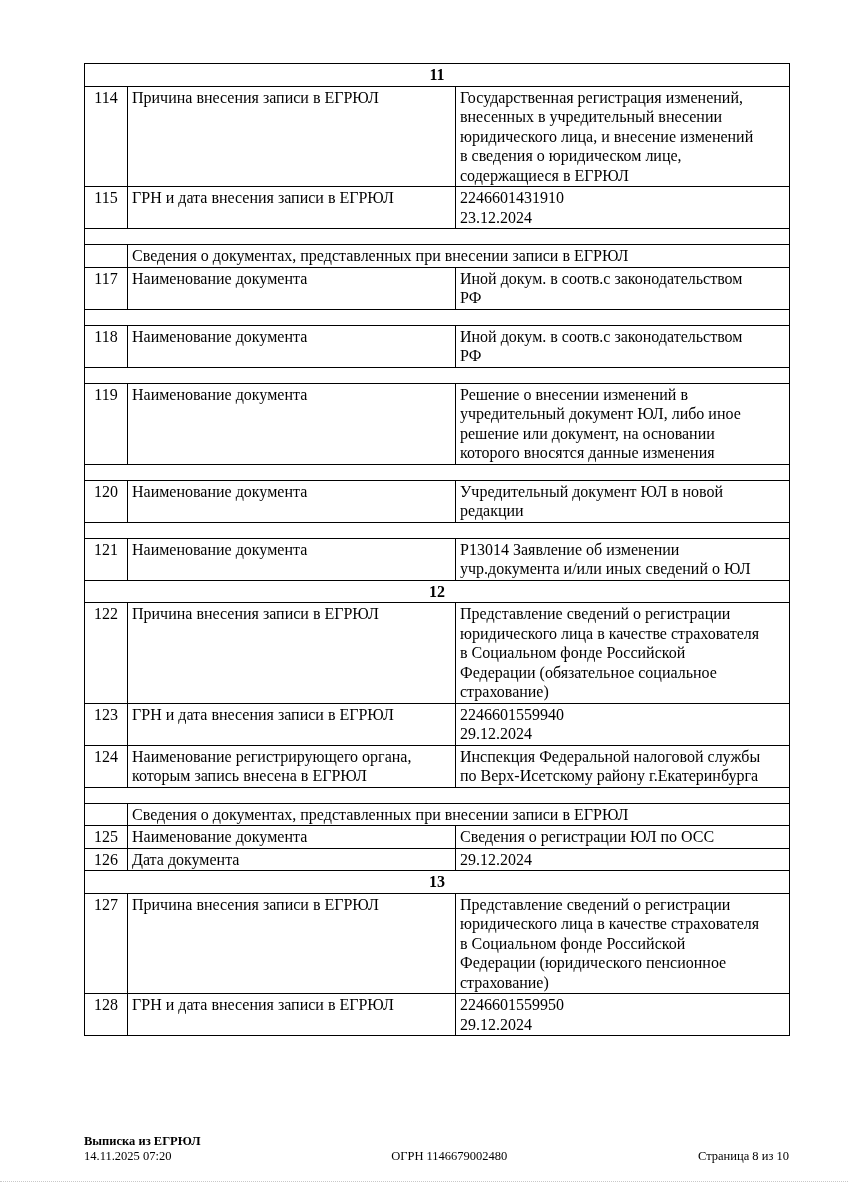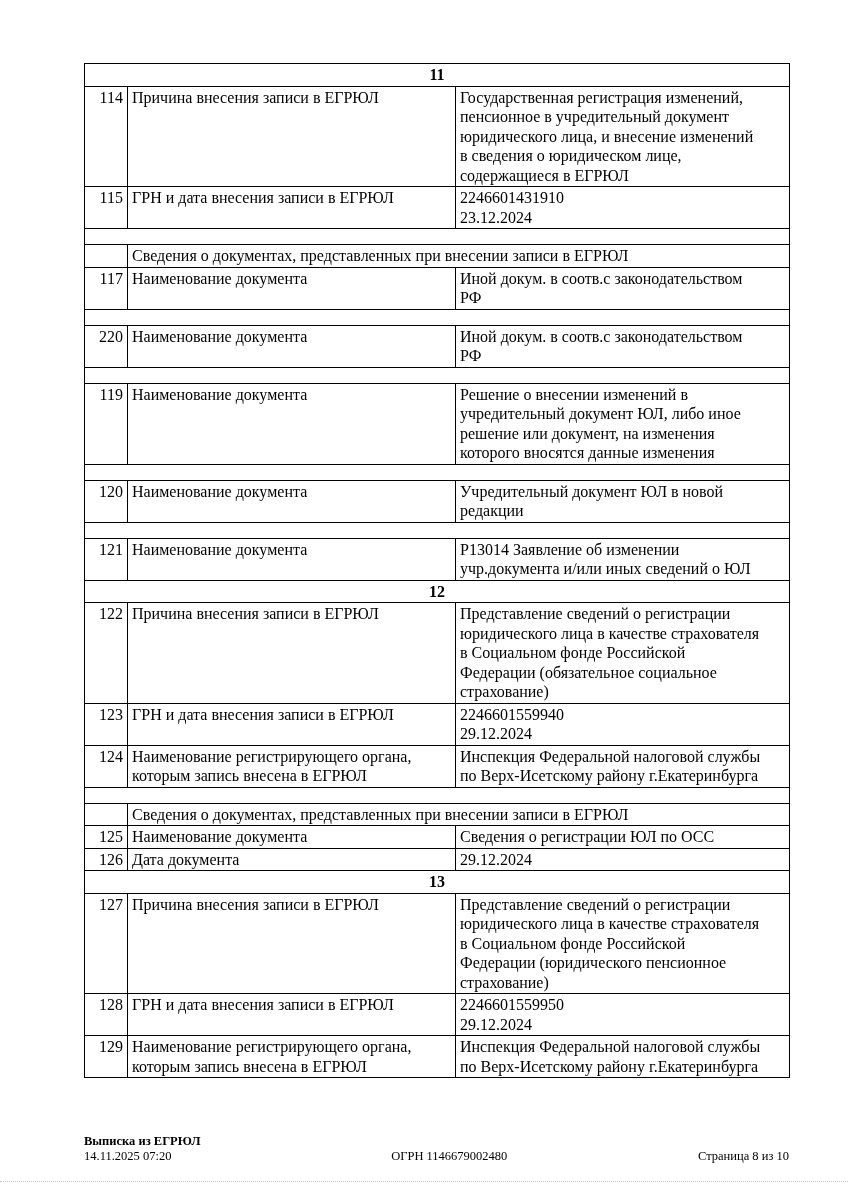--- a/index.html
+++ b/index.html
@@ -30,21 +30,21 @@
     font-size: 16px;
     line-height: 19.5px;
     padding: 1px 4px;
     color: #000000;
     overflow: hidden;
   }
   col.c-num   { width: 43px; }
   col.c-label { width: 328px; }
   col.c-value { width: 334px; }
   td.num-cell {
-    text-align: right;
+    text-align: center;
     padding-right: 7px;
   }
   td.section-cell {
     text-align: center;
     font-weight: bold;
     line-height: 19px;
     padding: 1px 0;
   }
   tr.spacer-row td {
     height: 15px;
@@ -90,21 +90,21 @@
     </colgroup>
     <tbody>
         <tr>
           <td class="section-cell" colspan="3">11</td>
         </tr>
         <tr>
           <td class="num-cell">114</td>
           <td class="label-cell">Причина внесения записи в ЕГРЮЛ</td>
           <td class="value-cell">
             <div>Государственная регистрация изменений,</div>
-            <div>пенсионное в учредительный документ</div>
+            <div>внесенных в учредительный внесении</div>
             <div>юридического лица, и внесение изменений</div>
             <div>в сведения о юридическом лице,</div>
             <div>содержащиеся в ЕГРЮЛ</div>
           </td>
         </tr>
         <tr>
           <td class="num-cell">115</td>
           <td class="label-cell">ГРН и дата внесения записи в ЕГРЮЛ</td>
           <td class="value-cell">
             <div>2246601431910</div>
@@ -123,37 +123,37 @@
           <td class="label-cell">Наименование документа</td>
           <td class="value-cell">
             <div>Иной докум. в соотв.с законодательством</div>
             <div>РФ</div>
           </td>
         </tr>
         <tr class="spacer-row">
           <td colspan="3"></td>
         </tr>
         <tr>
-          <td class="num-cell">220</td>
+          <td class="num-cell">118</td>
           <td class="label-cell">Наименование документа</td>
           <td class="value-cell">
             <div>Иной докум. в соотв.с законодательством</div>
             <div>РФ</div>
           </td>
         </tr>
         <tr class="spacer-row">
           <td colspan="3"></td>
         </tr>
         <tr>
           <td class="num-cell">119</td>
           <td class="label-cell">Наименование документа</td>
           <td class="value-cell">
             <div>Решение о внесении изменений в</div>
             <div>учредительный документ ЮЛ, либо иное</div>
-            <div>решение или документ, на изменения</div>
+            <div>решение или документ, на основании</div>
             <div>которого вносятся данные изменения</div>
           </td>
         </tr>
         <tr class="spacer-row">
           <td colspan="3"></td>
         </tr>
         <tr>
           <td class="num-cell">120</td>
           <td class="label-cell">Наименование документа</td>
           <td class="value-cell">
@@ -236,28 +236,20 @@
             <div>Федерации (юридического пенсионное</div>
             <div>страхование)</div>
           </td>
         </tr>
         <tr>
           <td class="num-cell">128</td>
           <td class="label-cell">ГРН и дата внесения записи в ЕГРЮЛ</td>
           <td class="value-cell">
             <div>2246601559950</div>
             <div>29.12.2024</div>
-          </td>
-        </tr>
-        <tr>
-          <td class="num-cell">129</td>
-          <td class="label-cell">Наименование регистрирующего органа, которым запись внесена в ЕГРЮЛ</td>
-          <td class="value-cell">
-            <div>Инспекция Федеральной налоговой службы</div>
-            <div>по Верх-Исетскому району г.Екатеринбурга</div>
           </td>
         </tr>
       </tbody>
   </table>
 
   <div class="footer">
     <div class="f-left">
       <div class="f-title">Выписка из ЕГРЮЛ</div>
       <div>14.11.2025 07:20</div>
     </div>

